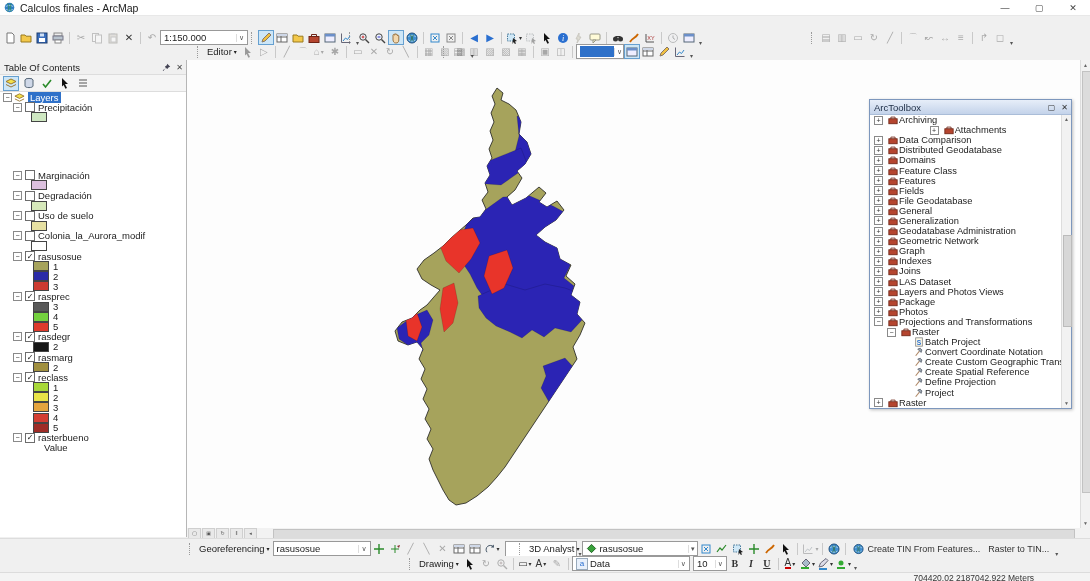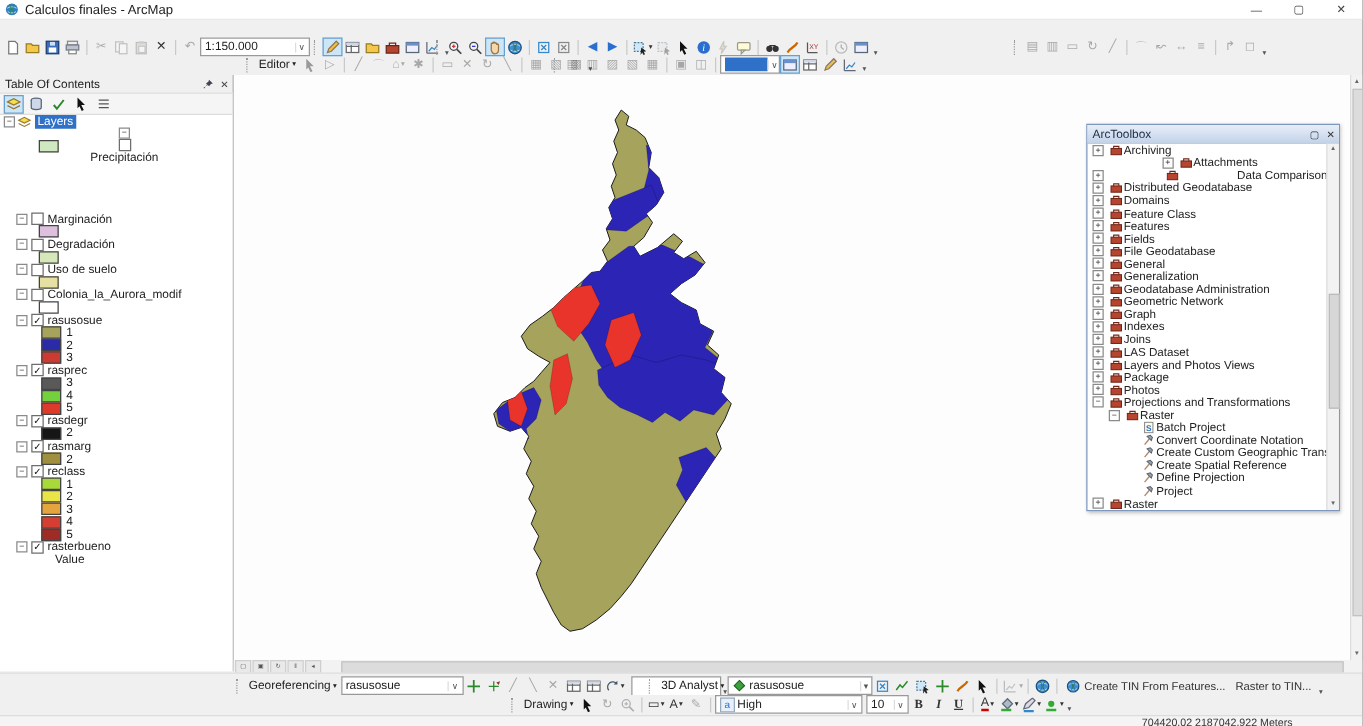--- a/index.html
+++ b/index.html
@@ -547,21 +547,21 @@
         <div class="trow" style="padding-left: 3px;">
           <span class="exp">−</span>
           <span style="width: 12px; height: 11px; display: inline-flex; margin: 0px 2px;">
             <svg viewBox="0 0 12 12">
               <path d="M1 4.5L6 2l5 2.5L6 7z" fill="#f3e04a" stroke="#997733"></path>
               <path d="M1 7.5L6 10l5-2.5" fill="none" stroke="#997733"></path>
             </svg>
           </span>
           <span class="lsel">Layers</span>
         </div>
-        <div class="trow" style="padding-left: 13px; flex-direction: column;">
+        <div class="trow" style="padding-left: 13px;">
           <span class="exp">−</span>
           <span class="cb" style="margin: 0px 3px;"></span>
           <span>Precipitación</span>
         </div>
         <div class="trow" style="padding-left: 31px;">
           <span class="sw" style="background: rgb(207, 232, 194);"></span>
         </div>
         <div class="trow" style="padding-left: 13px; margin-top: 48px;">
           <span class="exp">−</span>
           <span class="cb" style="margin: 0px 3px;"></span>
@@ -703,21 +703,21 @@
         <div class="atbrow" style="padding-left: 4px; justify-content: center;">
           <span class="exp">+</span>
           <span style="width: 10px; height: 10px; display: inline-flex; margin: 0px 3px; flex: 0 0 auto;">
             <svg viewBox="0 0 12 12">
               <rect x="1" y="4.5" width="10" height="6" fill="#b5452f" stroke="#6e2416"></rect>
               <path d="M3.5 4.5V2.5h5v2" fill="none" stroke="#6e2416"></path>
             </svg>
           </span>
           <span>Attachments</span>
         </div>
-        <div class="atbrow" style="padding-left: 4px; justify-content: space-between;">
+        <div class="atbrow" style="padding-left: 4px;">
           <span class="exp">+</span>
           <span style="width: 10px; height: 10px; display: inline-flex; margin: 0px 3px; flex: 0 0 auto;">
             <svg viewBox="0 0 12 12">
               <rect x="1" y="4.5" width="10" height="6" fill="#b5452f" stroke="#6e2416"></rect>
               <path d="M3.5 4.5V2.5h5v2" fill="none" stroke="#6e2416"></path>
             </svg>
           </span>
           <span>Data Comparison</span>
         </div>
         <div class="atbrow" style="padding-left: 4px;">
@@ -1169,21 +1169,21 @@
         <div class="btn">
           <span class="glyph ">A</span>
           <span class="dd">▾</span>
         </div>
         <div class="btn dis">
           <span class="glyph ">✎</span>
         </div>
         <div class="sep"></div>
         <div class="combo" style="width: 118px;">
           <span class="fontico">a</span>
-          <span>High</span>
+          <span>Data</span>
           <span class="car">∨</span>
         </div>
         <div class="combo" style="width: 34px; margin-left: 3px;">
           <span class="val">10</span>
           <span class="car">∨</span>
         </div>
         <div class="btn bih">B</div>
         <div class="btn bih" style="font-style: italic;">I</div>
         <div class="btn bih" style="text-decoration: underline;">U</div>
         <div class="sep"></div>

